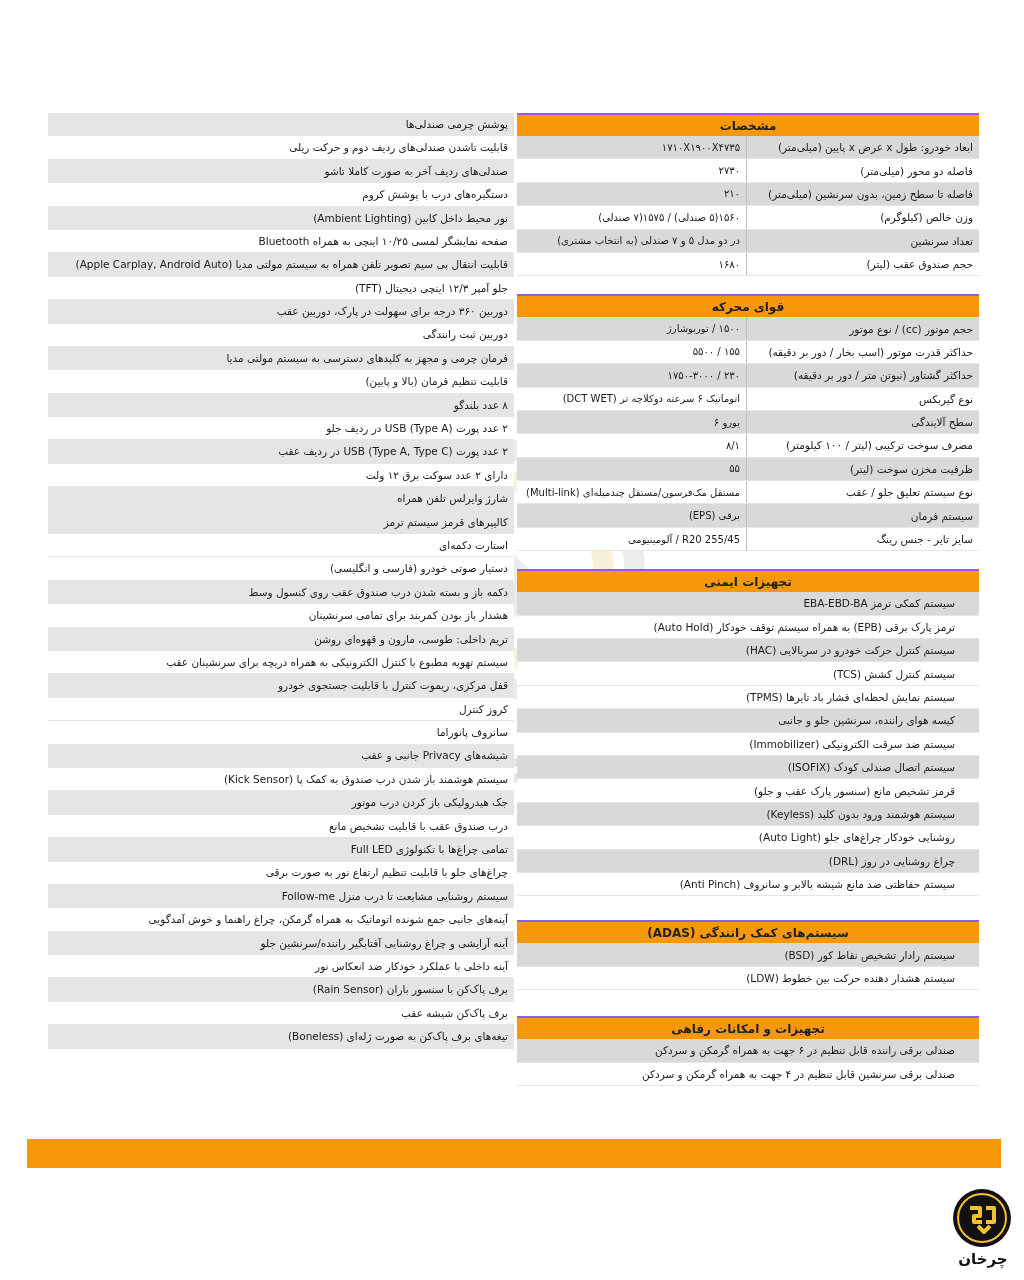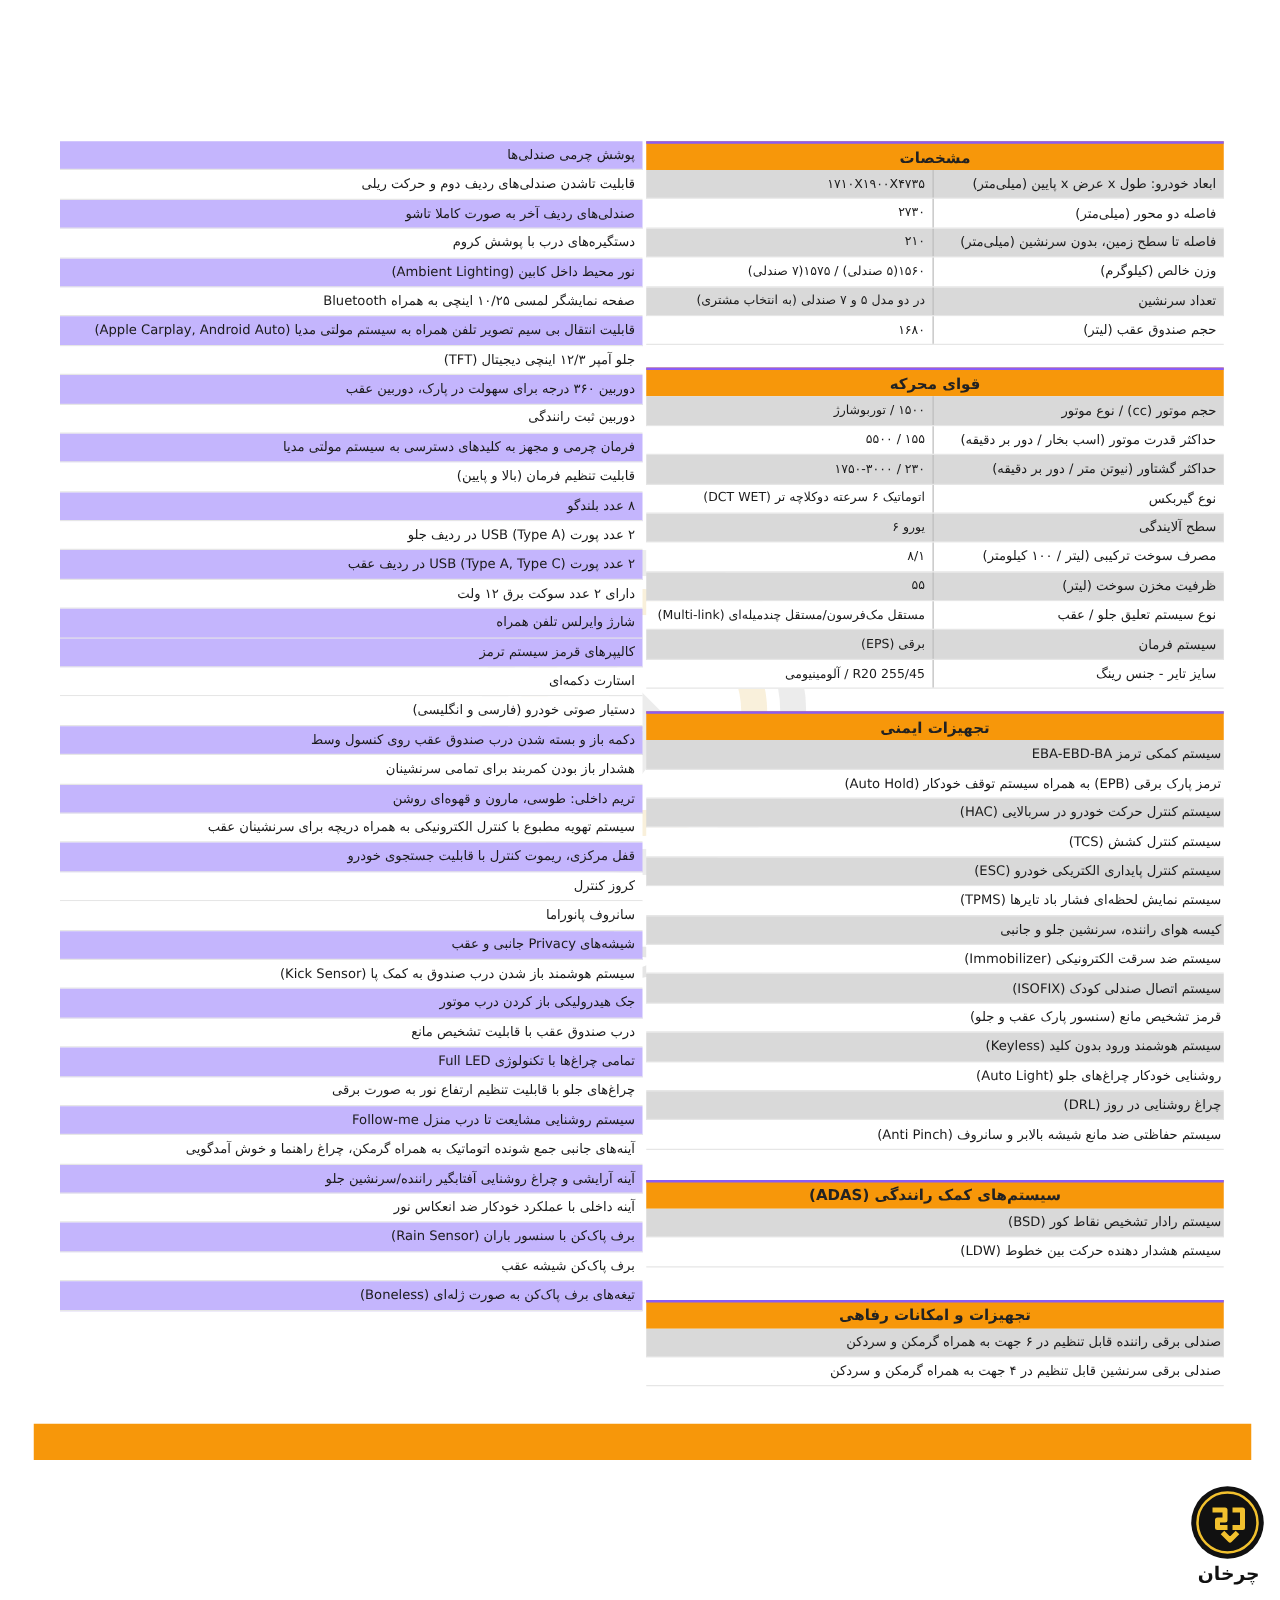--- a/index.html
+++ b/index.html
@@ -4,32 +4,32 @@
   <style>
     * { box-sizing: border-box; margin: 0; padding: 0; }
     html, body { width: 1024px; height: 1280px; background: #ffffff; overflow: hidden; }
     body { position: relative; font-family: "DejaVu Sans", sans-serif; direction: rtl; color: #1a1a1a; }
 
     .col { position: absolute; }
     .col-left { left: 48px; top: 113px; width: 466px; }
     .col-right { left: 517px; top: 113px; width: 462px; }
 
     .row { height: 23.4px; display: flex; align-items: center; font-size: 10.5px; line-height: 1; white-space: nowrap; overflow: hidden; border-bottom: 1px solid #e6e6e6; }
-    .row.odd { background: #c4b5fd; }
+    .row.odd { background: #e5e5e5; }
     .row.even { background: #ffffff; }
     .row .full { padding-right: 6px; }
 
     .section { margin-bottom: 18px; }
     .section-header { height: 23px; background: #f7970a; display: flex; align-items: center; justify-content: center; font-size: 12px; font-weight: bold; color: #222; border-top: 2px solid #8b5cf6; }
     .kv { display: flex; height: 23.4px; align-items: center; font-size: 10.5px; white-space: nowrap; border-bottom: 1px solid #e6e6e6; }
     .kv.odd { background: #d9d9d9; }
     .kv.even { background: #ffffff; }
     .kv .k { width: 233px; padding-right: 6px; border-left: 1px solid #bdbdbd; height: 100%; display: flex; align-items: center; overflow: hidden; }
     .kv .v { flex: 1; padding-right: 6px; height: 100%; display: flex; align-items: center; overflow: hidden; font-size: 10px; }
-    .row2 { height: 23.4px; display: flex; align-items: center; font-size: 10.5px; padding-right: 2px; white-space: nowrap; overflow: hidden; border-bottom: 1px solid #e6e6e6; }
+    .row2 { height: 23.4px; display: flex; align-items: center; font-size: 10.5px; padding-right: 24px; white-space: nowrap; overflow: hidden; border-bottom: 1px solid #e6e6e6; }
     .row2.odd { background: #d9d9d9; }
     .row2.even { background: #ffffff; }
 
     .bottom-bar { position: absolute; left: 27px; top: 1139px; width: 974px; height: 29px; background: #f7970a; }
 
     .watermark { position: absolute; left: 385px; top: 440px; width: 260px; height: 260px; pointer-events: none; opacity: 0.18; }
     .watermark-text { position: absolute; left: 420px; top: 725px; font-size: 64px; font-weight: bold; color: #9a9a9a; opacity: 0.25; pointer-events: none; direction: rtl; }
 
     .logo { position: absolute; left: 952px; top: 1188px; width: 60px; height: 60px; }
     .logo-text { position: absolute; left: 948px; top: 1250px; width: 70px; text-align: center; font-size: 15px; font-weight: bold; color: #111; direction: rtl; }
@@ -242,21 +242,20 @@
         </div>
       </div>
   </div>
   <div class="section">
     <div class="section-header">تجهیزات ایمنی</div>
     <div id="safety-rows">
         <div class="row2 odd">سیستم کمکی ترمز EBA-EBD-BA</div>
         <div class="row2 even">ترمز پارک برقی (EPB) به همراه سیستم توقف خودکار (Auto Hold)</div>
         <div class="row2 odd">سیستم کنترل حرکت خودرو در سربالایی (HAC)</div>
         <div class="row2 even">سیستم کنترل کشش (TCS)</div>
-        <div class="row2 odd">سیستم کنترل پایداری الکتریکی خودرو (ESC)</div>
         <div class="row2 even">سیستم نمایش لحظه‌ای فشار باد تایرها (TPMS)</div>
         <div class="row2 odd">کیسه هوای راننده، سرنشین جلو و جانبی</div>
         <div class="row2 even">سیستم ضد سرقت الکترونیکی (Immobilizer)</div>
         <div class="row2 odd">سیستم اتصال صندلی کودک (ISOFIX)</div>
         <div class="row2 even">قرمز تشخیص مانع (سنسور پارک عقب و جلو)</div>
         <div class="row2 odd">سیستم هوشمند ورود بدون کلید (Keyless)</div>
         <div class="row2 even">روشنایی خودکار چراغ‌های جلو (Auto Light)</div>
         <div class="row2 odd">چراغ روشنایی در روز (DRL)</div>
         <div class="row2 even">سیستم حفاظتی ضد مانع شیشه بالابر و سانروف (Anti Pinch)</div>
       </div>

